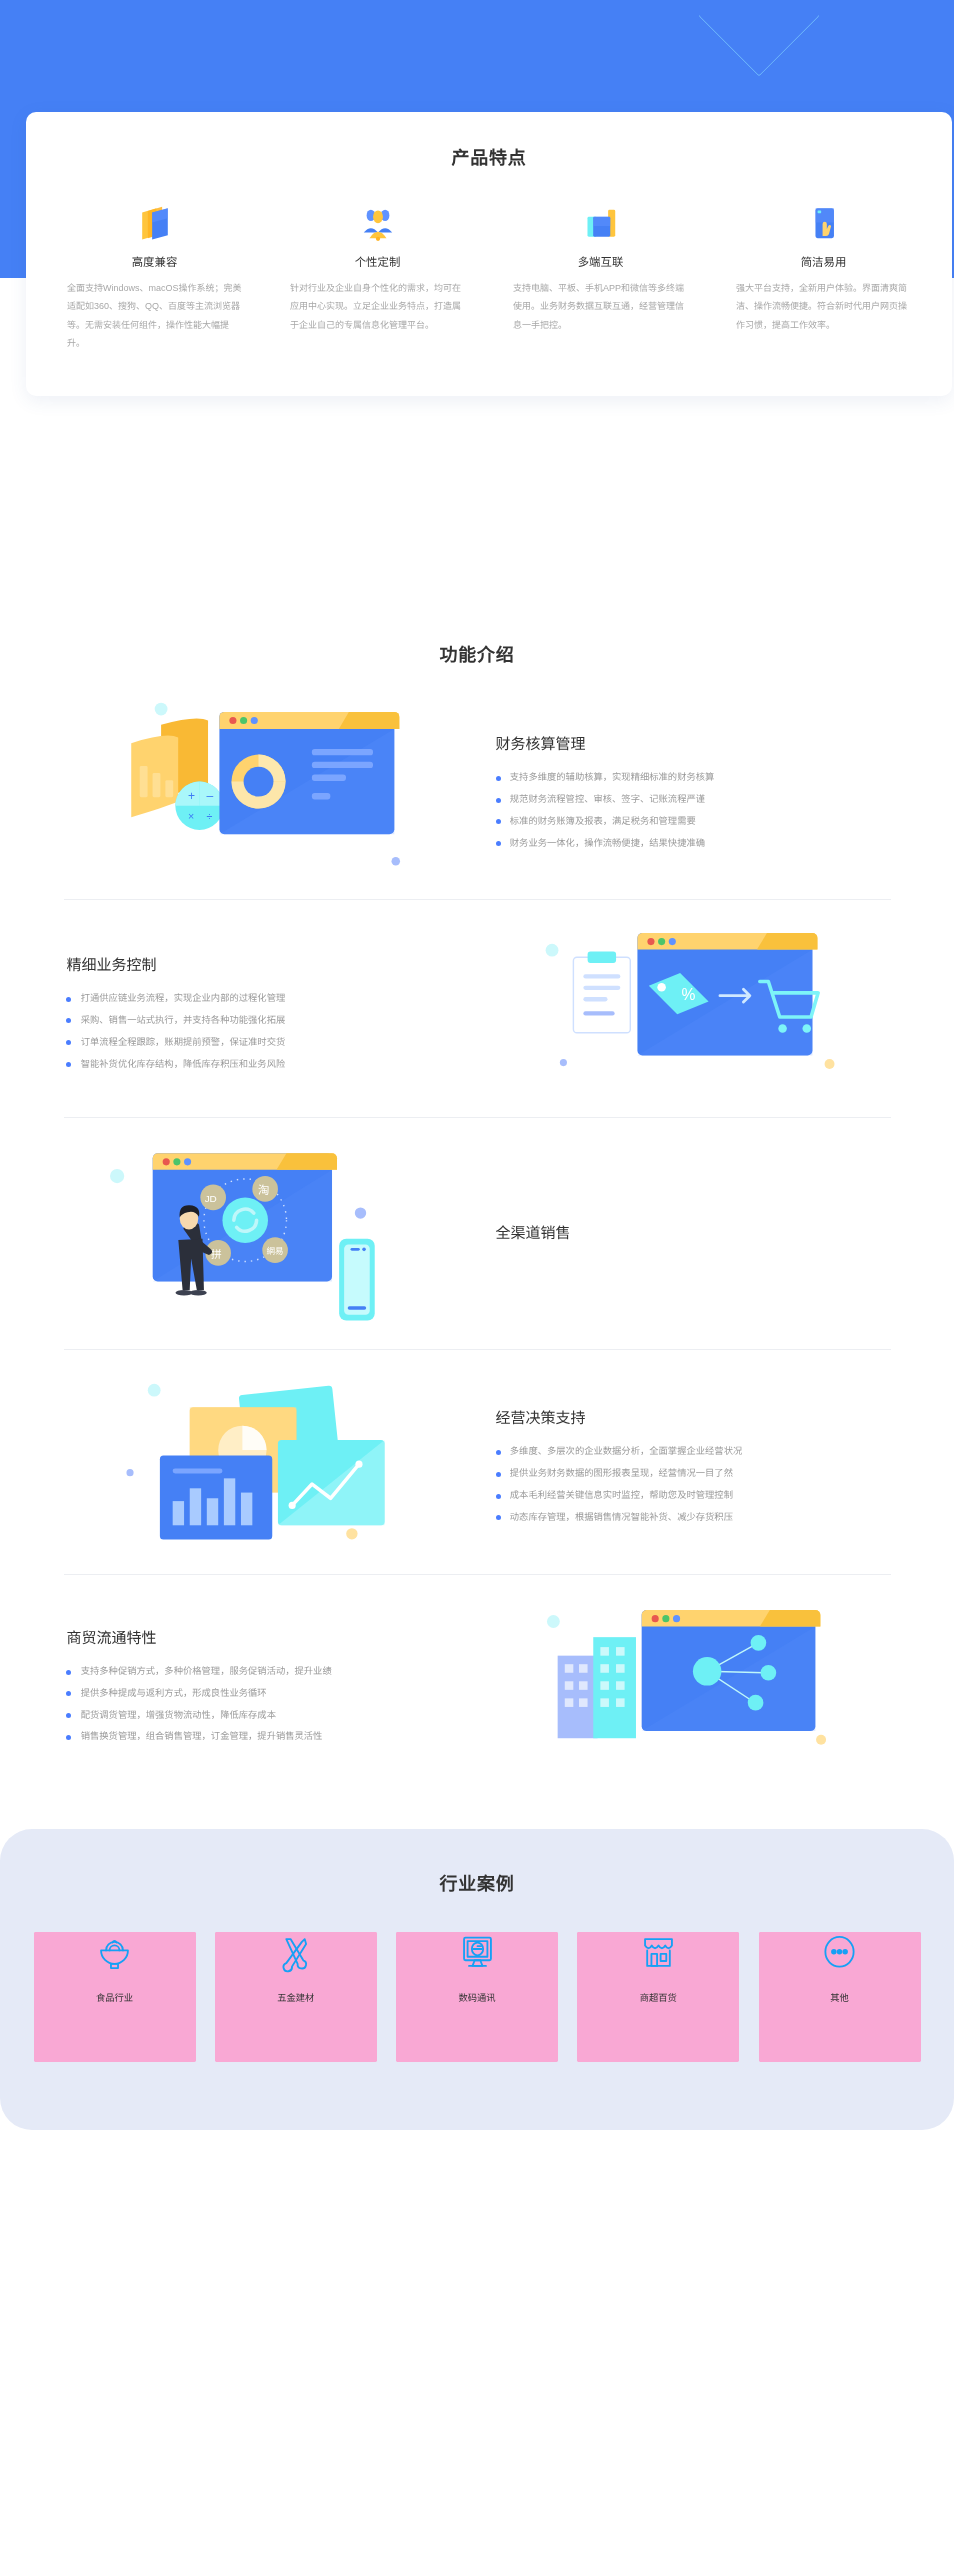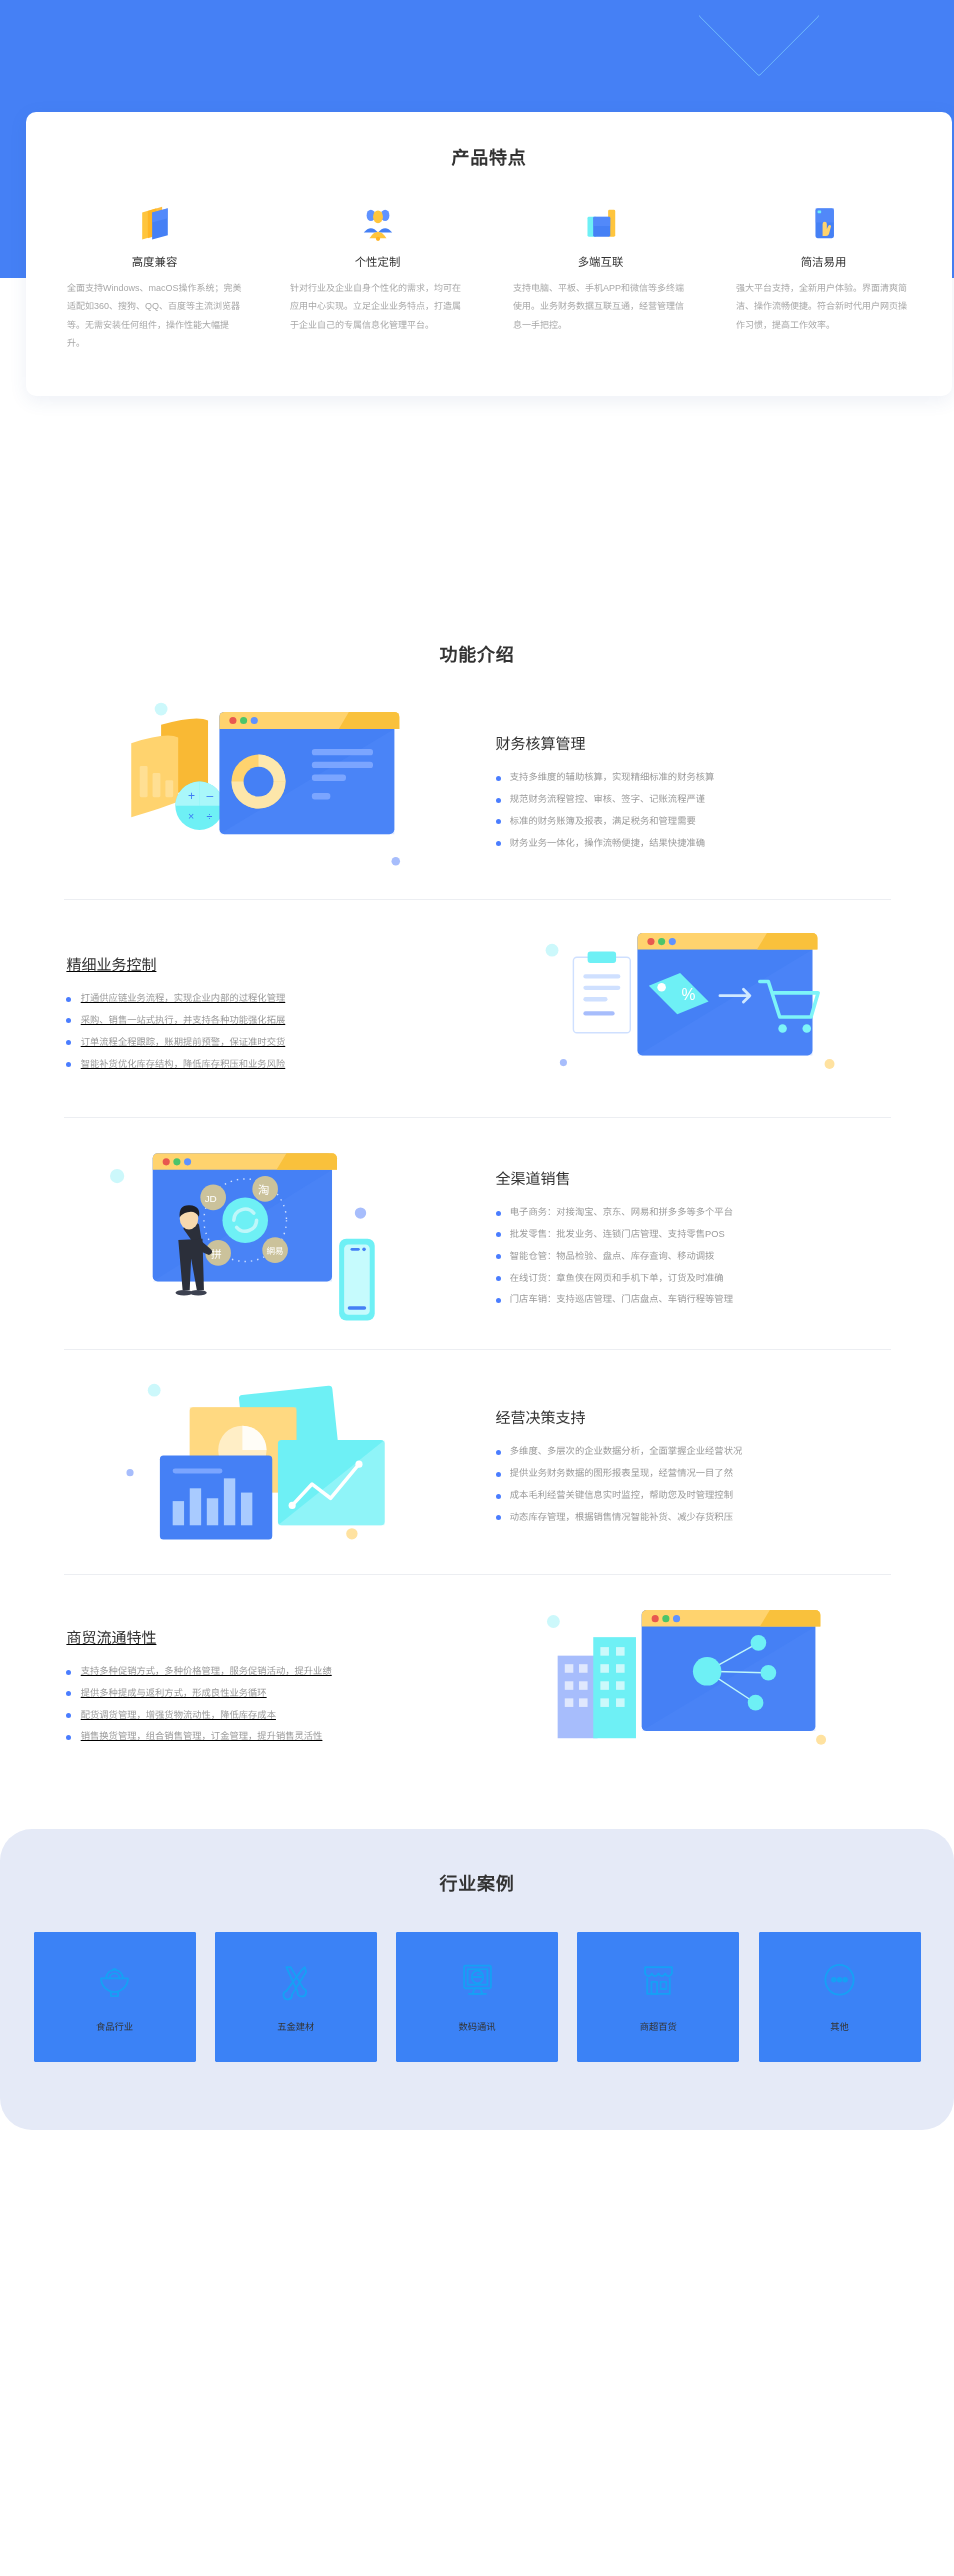--- a/index.html
+++ b/index.html
@@ -105,21 +105,21 @@
   .fn-art {
     width: 399px;
     flex: 0 0 399px;
     display: flex;
     align-items: center;
     justify-content: center;
     position: relative;
   }
   .fn-text { flex: 1; padding: 0 13px; }
   .fn-text.left-pad { padding-left: 33px; }
-  .fn-text.right-pad { padding-right: 21.4px; padding-left: 2.9px; text-decoration: underline; }
+  .fn-text.right-pad { padding-right: 21.4px; padding-left: 2.9px; }
   .fn-heading {
     font-size: 15px;
     color: #333333;
     margin-bottom: 14.3px;
     margin-top: 11px;
   }
   .fn-list { list-style: none; }
   .fn-list li {
     position: relative;
     padding-left: 14.3px;
@@ -155,25 +155,25 @@
   }
   .cases-row {
     width: 887px;
     margin: 0 auto;
     display: flex;
     justify-content: space-between;
   }
   .case-card {
     width: 162px;
     height: 130px;
-    background: #3b82f6;
+    background: #f9a8d4;
     display: flex;
     flex-direction: column;
     align-items: center;
-    justify-content: center;
+    justify-content: flex-start;
     border-radius: 1.4px;
   }
   .case-icon { margin-bottom: 15.7px; }
   .case-label { font-size: 9.3px; color: #333333; }
 </style>
 </head>
 <body>
 
 <div class="hero">
   <div class="hero-chevron"></div>
@@ -362,27 +362,20 @@
         <path d="M103 134 q10 -18 22 -6 l4 24 l12 10 q6 5 -2 9 l-14 -6 l-10 -14 z" fill="#2b2f3a"></path>
         <ellipse cx="111" cy="120" rx="13" ry="15" fill="#f7d9ae"></ellipse>
         <path d="M98 118 q-2 -18 14 -17 q16 1 13 16 q-6 -9 -16 -6 q-8 2 -11 7 z" fill="#1e2028"></path>
         <path d="M96 150 l6 70 l10 0 l2 -44 l8 44 l10 0 l-2 -72 z" fill="#2b2f3a"></path>
         <ellipse cx="104" cy="224" rx="12" ry="4" fill="#3c4150"></ellipse>
         <ellipse cx="124" cy="224" rx="12" ry="4" fill="#3c4150"></ellipse>
       </svg>
     </div>
     <div class="fn-text left-pad">
       <div class="fn-heading">全渠道销售</div>
-      <ul class="fn-list">
-        <li>电子商务：对接淘宝、京东、网易和拼多多等多个平台</li>
-        <li>批发零售：批发业务、连锁门店管理、支持零售POS</li>
-        <li>智能仓管：物品检验、盘点、库存查询、移动调拨</li>
-        <li>在线订货：章鱼侠在网页和手机下单，订货及时准确</li>
-        <li>门店车销：支持巡店管理、门店盘点、车销行程等管理</li>
-      </ul>
     </div>
   </div>
 
   <div class="fn-block">
     <div class="fn-art">
       <svg width="306" height="192" viewBox="0 0 430 270">
         <circle cx="62" cy="34" r="9" fill="#ccf8fb"></circle>
         <circle cx="340" cy="236" r="8" fill="#ffe2a0"></circle>
         <circle cx="28" cy="150" r="5" fill="#a7bdfc"></circle>
         <rect x="186" y="34" width="132" height="108" rx="5" fill="#6ef0f5" transform="rotate(-6 252 88)"></rect>

